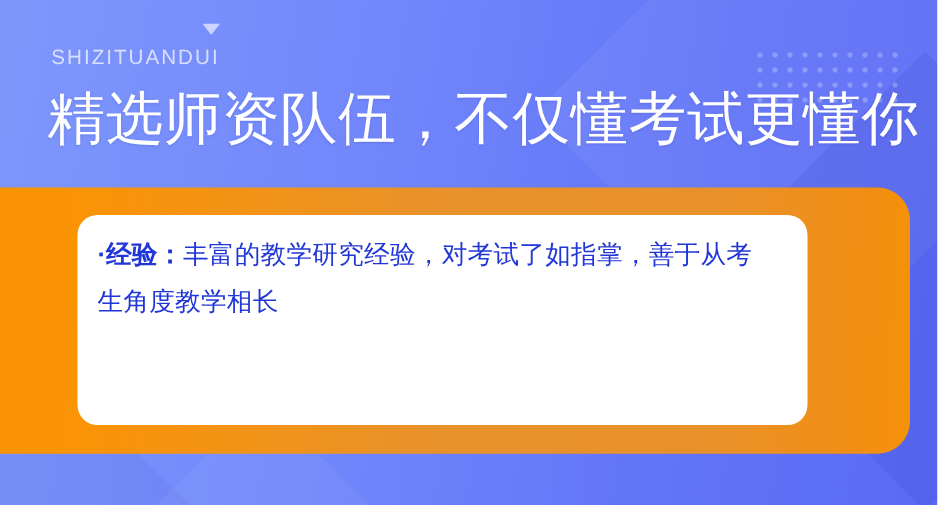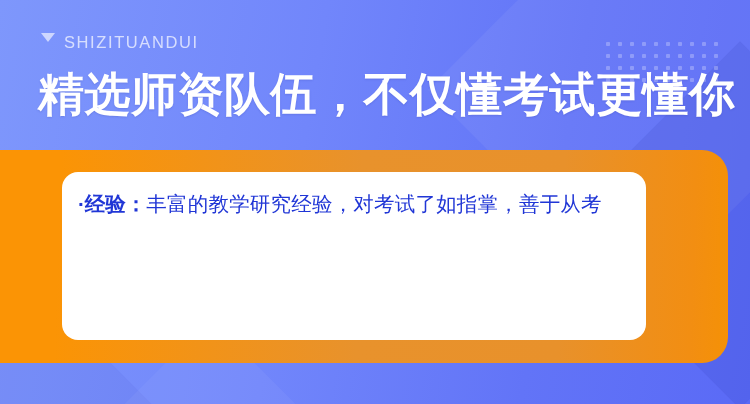--- a/index.html
+++ b/index.html
@@ -76,25 +76,26 @@
     left: 0px;
     top: 168px;
     width: 62px;
     height: 62px;
   }
 
   
   #eyebrow {
     position: absolute;
     left: 41px;
-    top: 33px;
+    top: 19px;
     display: flex;
-    align-items: flex-start;
+    align-items: flex-end;
     gap: 9px;
     height: 20px;
+    flex-direction: column;
   }
   #eyebrow .tri {
     width: 0;
     height: 0;
     border-left: 7px solid transparent;
     border-right: 7px solid transparent;
     border-top: 9px solid rgba(255,255,255,0.62);
   }
   #eyebrow .txt {
     color: rgba(255,255,255,0.70);
@@ -103,21 +104,21 @@
     font-weight: 400;
     white-space: nowrap;
   }
 
   #headline {
     position: absolute;
     left: 38px;
     top: 68px;
     color: #ffffff;
     font-size: 46px;
-    font-weight: bold;
+    font-weight: normal;
     letter-spacing: 0.5px;
     line-height: 1.15;
     white-space: nowrap;
     text-shadow: 0 1px 2px rgba(40,50,150,0.18);
   }
 
   
   #orange-card {
     position: absolute;
     left: -40px;
@@ -172,15 +173,18 @@
   </div>
 
   <div id="headline">精选师资队伍，不仅懂考试更懂你</div>
 
   <div id="orange-card"></div>
 
   <div id="white-card">
     <div class="card-line">
       <span class="lead">·经验：</span><span>丰富的教学研究经验，对考试了如指掌，善于从考</span>
     </div>
+    <div class="card-line">
+      <span class="lead"></span><span>生角度教学相长</span>
+    </div>
   </div>
 
 </div>
 
 </body></html>

